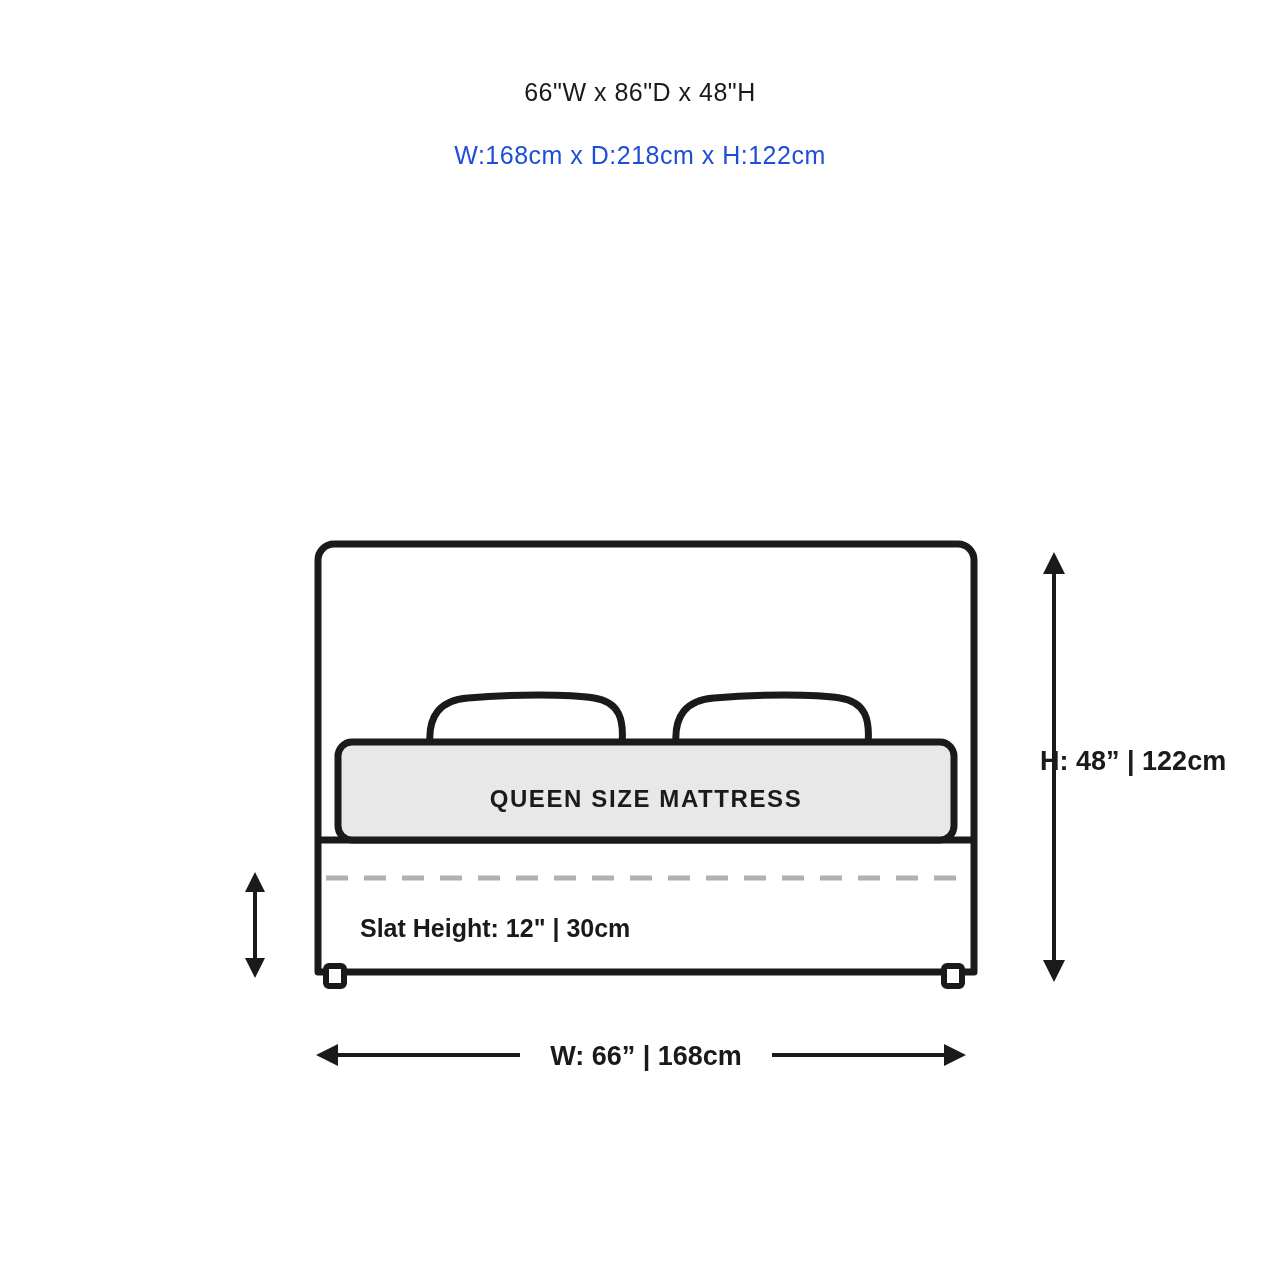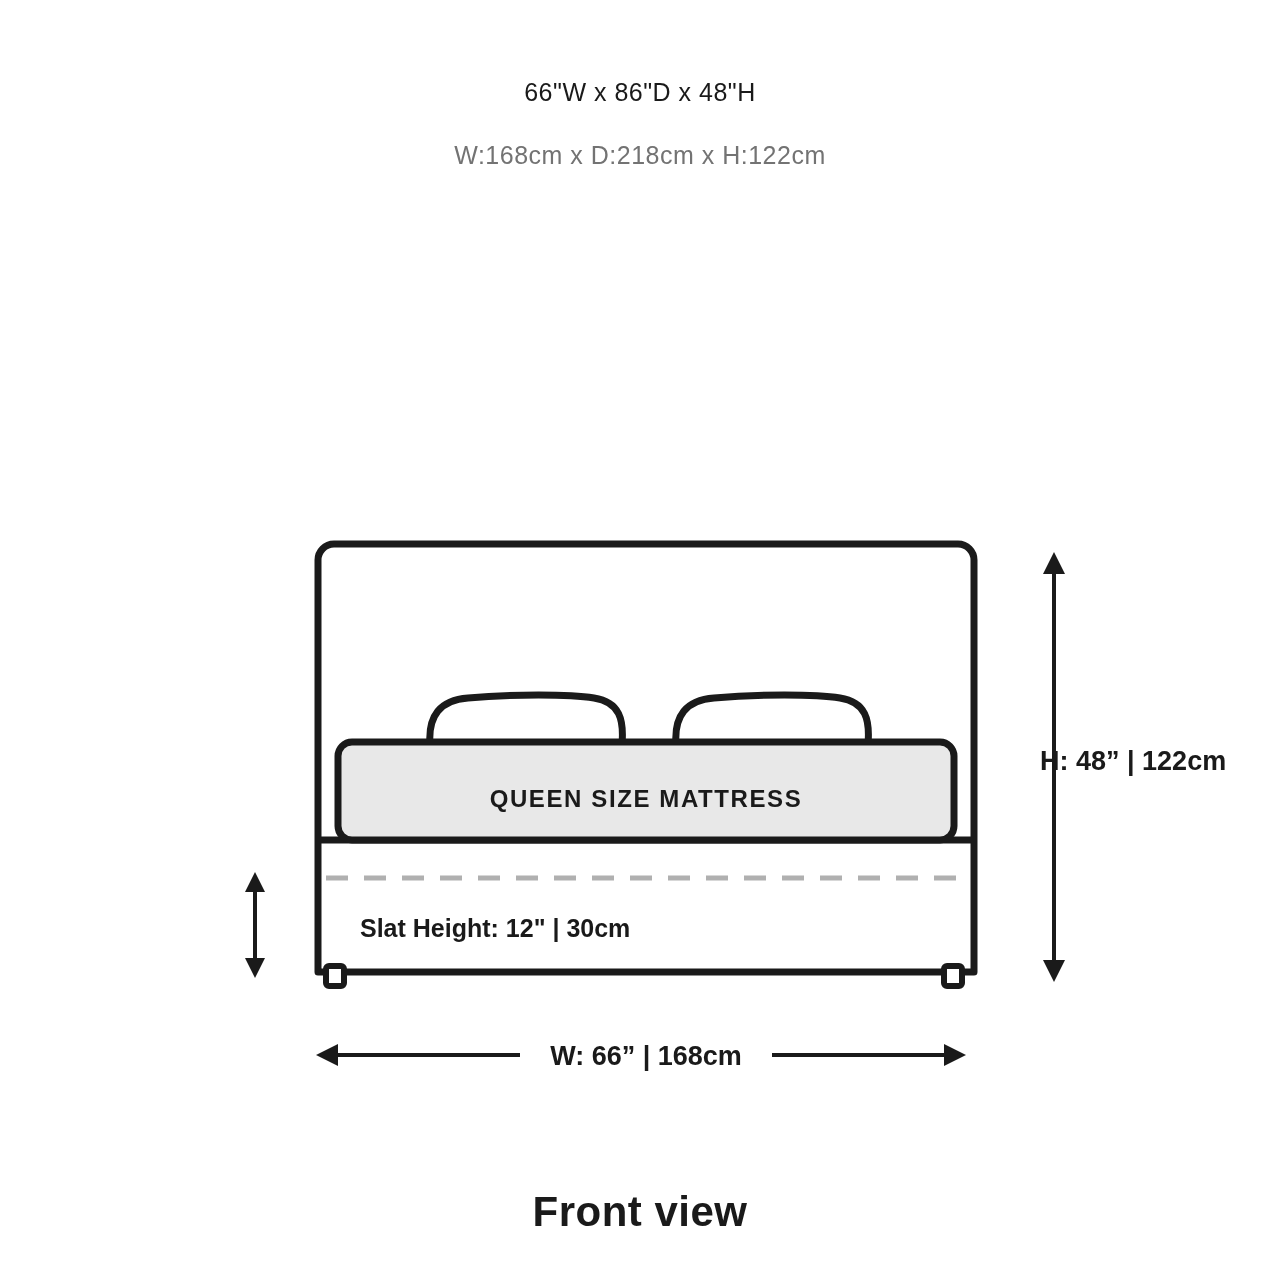--- a/index.html
+++ b/index.html
@@ -33,21 +33,21 @@
   }
   .dim-line-metric {
     position: absolute;
     top: 141px;
     left: 0;
     width: 1280px;
     text-align: center;
     font-size: 25px;
     font-weight: 500;
     letter-spacing: 0.5px;
-    color: #737373;
+    color: #1d4ed8;
   }
   .caption {
     position: absolute;
     bottom: 44px;
     left: 0;
     width: 1280px;
     text-align: center;
     font-size: 42px;
     font-weight: 700;
     letter-spacing: 0.5px;
@@ -125,14 +125,13 @@
     <g>
       <line x1="330" y1="1055" x2="520" y2="1055" stroke="#1a1a1a" stroke-width="4"></line>
       <line x1="772" y1="1055" x2="952" y2="1055" stroke="#1a1a1a" stroke-width="4"></line>
       <path d="M316,1055 L338,1044 L338,1066 Z" fill="#1a1a1a"></path>
       <path d="M966,1055 L944,1044 L944,1066 Z" fill="#1a1a1a"></path>
     </g>
 
     <text x="646" y="1065" text-anchor="middle" font-size="27" class="lbl">W: 66” | 168cm</text>
   </svg>
 
-  <div class="caption">Front view</div>
 </div>
 
 </body></html>

